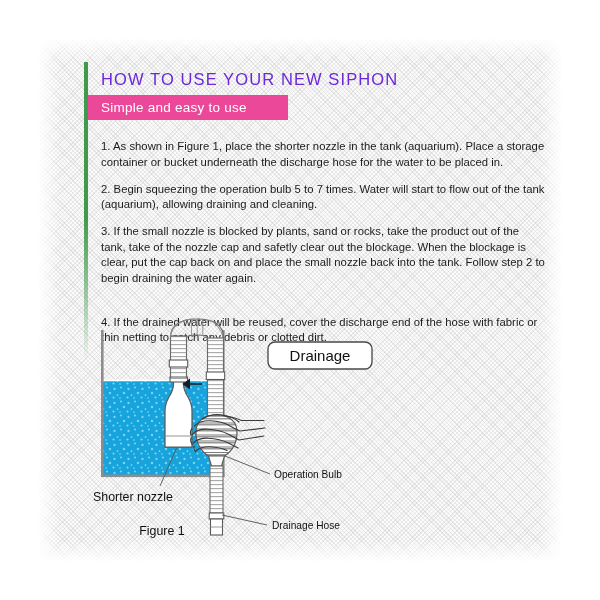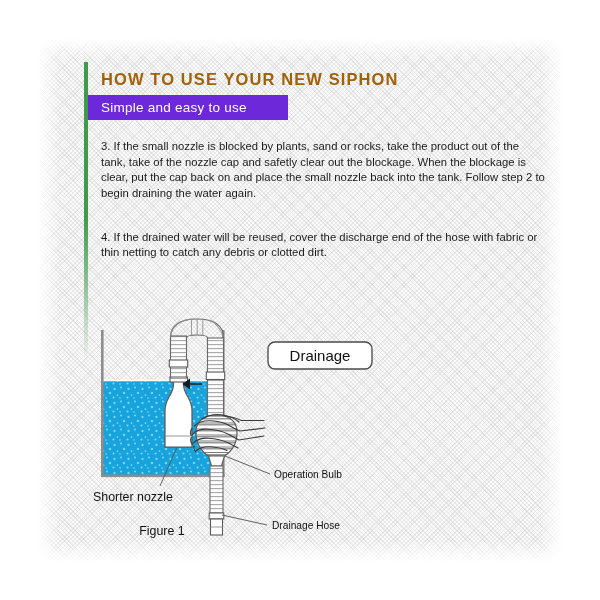--- a/index.html
+++ b/index.html
@@ -58,32 +58,32 @@
     height: 300px;
     background: linear-gradient(to bottom, #3f9b4b 0%, #3f9b4b 52%, rgba(63,155,75,0.55) 74%, rgba(63,155,75,0) 100%);
   }
 
   #heading {
     position: absolute;
     left: 17px;
     top: 8px;
     font-size: 16.5px;
     letter-spacing: 1.1px;
-    color: #a16207;
-    font-weight: 700;
+    color: #6d28d9;
+    font-weight: 400;
     white-space: nowrap;
   }
 
   #subheading-bar {
     position: absolute;
     left: 4px;
     top: 33px;
     width: 200px;
     height: 25px;
-    background: #6d28d9;
+    background: #ec4899;
     display: flex;
     align-items: center;
   }
   #subheading-text {
     color: #ffffff;
     font-size: 13.5px;
     padding-left: 13px;
     letter-spacing: 0.25px;
     white-space: nowrap;
   }
@@ -142,20 +142,22 @@
 
     <div id="green-rule"></div>
 
     <div id="heading">HOW TO USE YOUR NEW SIPHON</div>
 
     <div id="subheading-bar">
       <span id="subheading-text">Simple and easy to use</span>
     </div>
 
     <div id="steps">
+      <p class="step">1. As shown in Figure 1, place the shorter nozzle in the tank (aquarium). Place a storage container or bucket underneath the discharge hose for the water to be placed in.</p>
+      <p class="step">2. Begin squeezing the operation bulb 5 to 7 times. Water will start to flow out of the tank (aquarium), allowing draining and cleaning.</p>
       <p class="step spaced">3. If the small nozzle is blocked by plants, sand or rocks, take the product out of the tank, take of the nozzle cap and safetly clear out the blockage. When the blockage is clear, put the cap back on and place the small nozzle back into the tank. Follow step 2 to begin draining the water again.</p>
       <p class="step">4. If the drained water will be reused, cover the discharge end of the hose with fabric or thin netting to catch any debris or clotted dirt.</p>
     </div>
   </div>
 
   <div id="figure">
     <svg width="410" height="250" viewBox="0 0 410 250" xmlns="http://www.w3.org/2000/svg">
 
       <defs>
 

